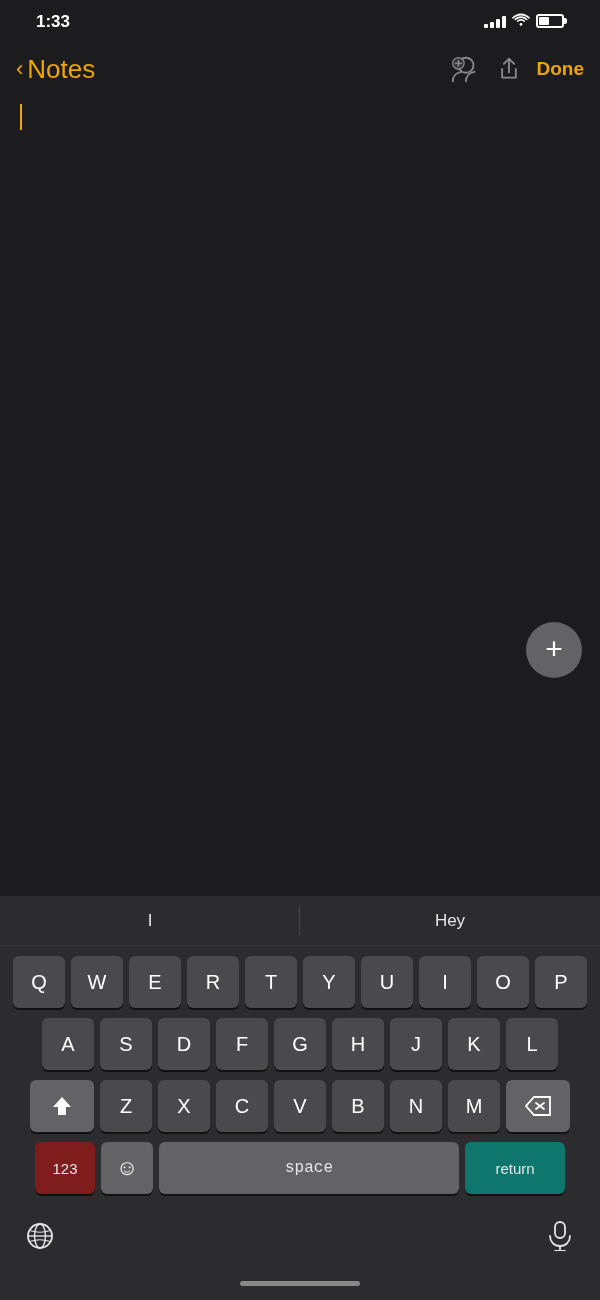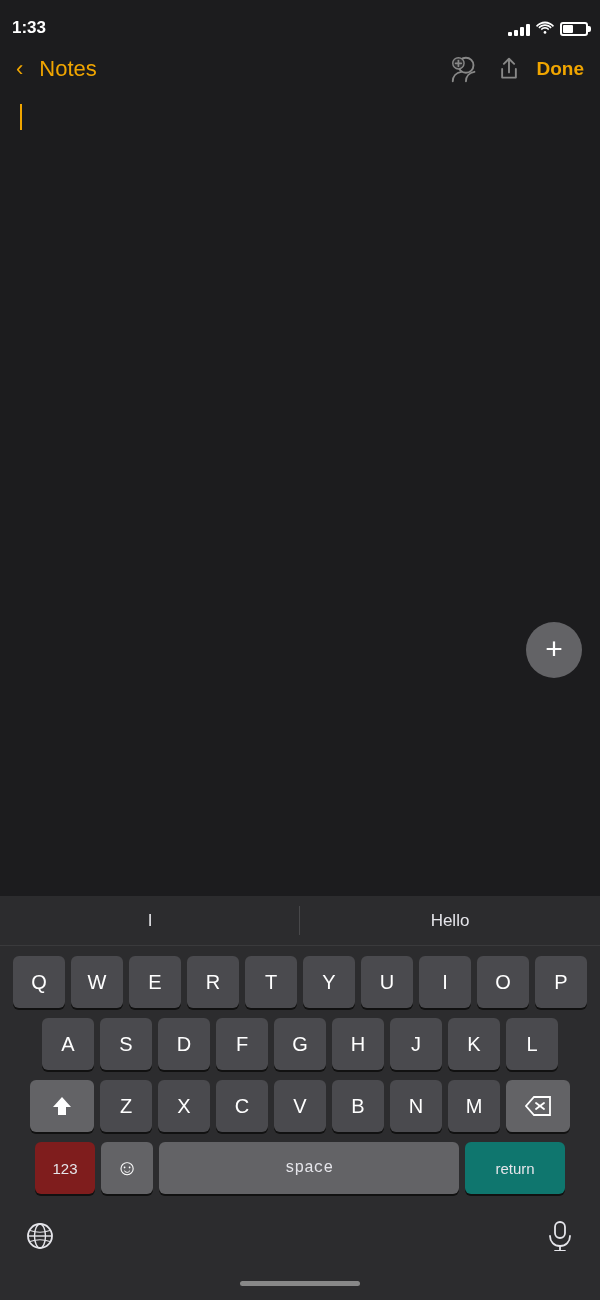--- a/index.html
+++ b/index.html
@@ -10,22 +10,22 @@
       font-family: -apple-system, 'SF Pro Display', 'Helvetica Neue', sans-serif;
       color: #fff;
       overflow: hidden;
       position: relative;
     }
 
     
     .status-bar {
       display: flex;
       justify-content: space-between;
-      align-items: flex-end;
-      padding: 12px 12px 6px;
+      align-items: flex-start;
+      padding: 12px 36px 6px;
       height: 44px;
     }
     .status-time {
       font-size: 17px;
       font-weight: 600;
       color: #fff;
     }
     .status-icons {
       display: flex;
       align-items: center;
@@ -92,23 +92,22 @@
       cursor: pointer;
     }
     .back-chevron {
       color: #f0a500;
       font-size: 22px;
       font-weight: 300;
       line-height: 1;
     }
     .nav-title {
       color: #f0a500;
-      font-size: 22px;
+      font-size: 26px;
       font-weight: 400;
-      margin-left: 12px;
     }
     .nav-right {
       display: flex;
       align-items: center;
       gap: 14px;
     }
     .nav-done {
       color: #f0a500;
       font-size: 19px;
       font-weight: 600;
@@ -384,21 +383,21 @@
   
   <div class="add-button">
     <span>+</span>
   </div>
 </div>
 
 <div class="keyboard-area">
 
   <div class="predictive-bar">
     <div class="predictive-item">I</div>
-    <div class="predictive-item">Hello</div>
+    <div class="predictive-item">Hey</div>
   </div>
 
   <div class="keyboard-rows">
 
     <div class="key-row">
       <div class="key">Q</div>
       <div class="key">W</div>
       <div class="key">E</div>
       <div class="key">R</div>
       <div class="key">T</div>

